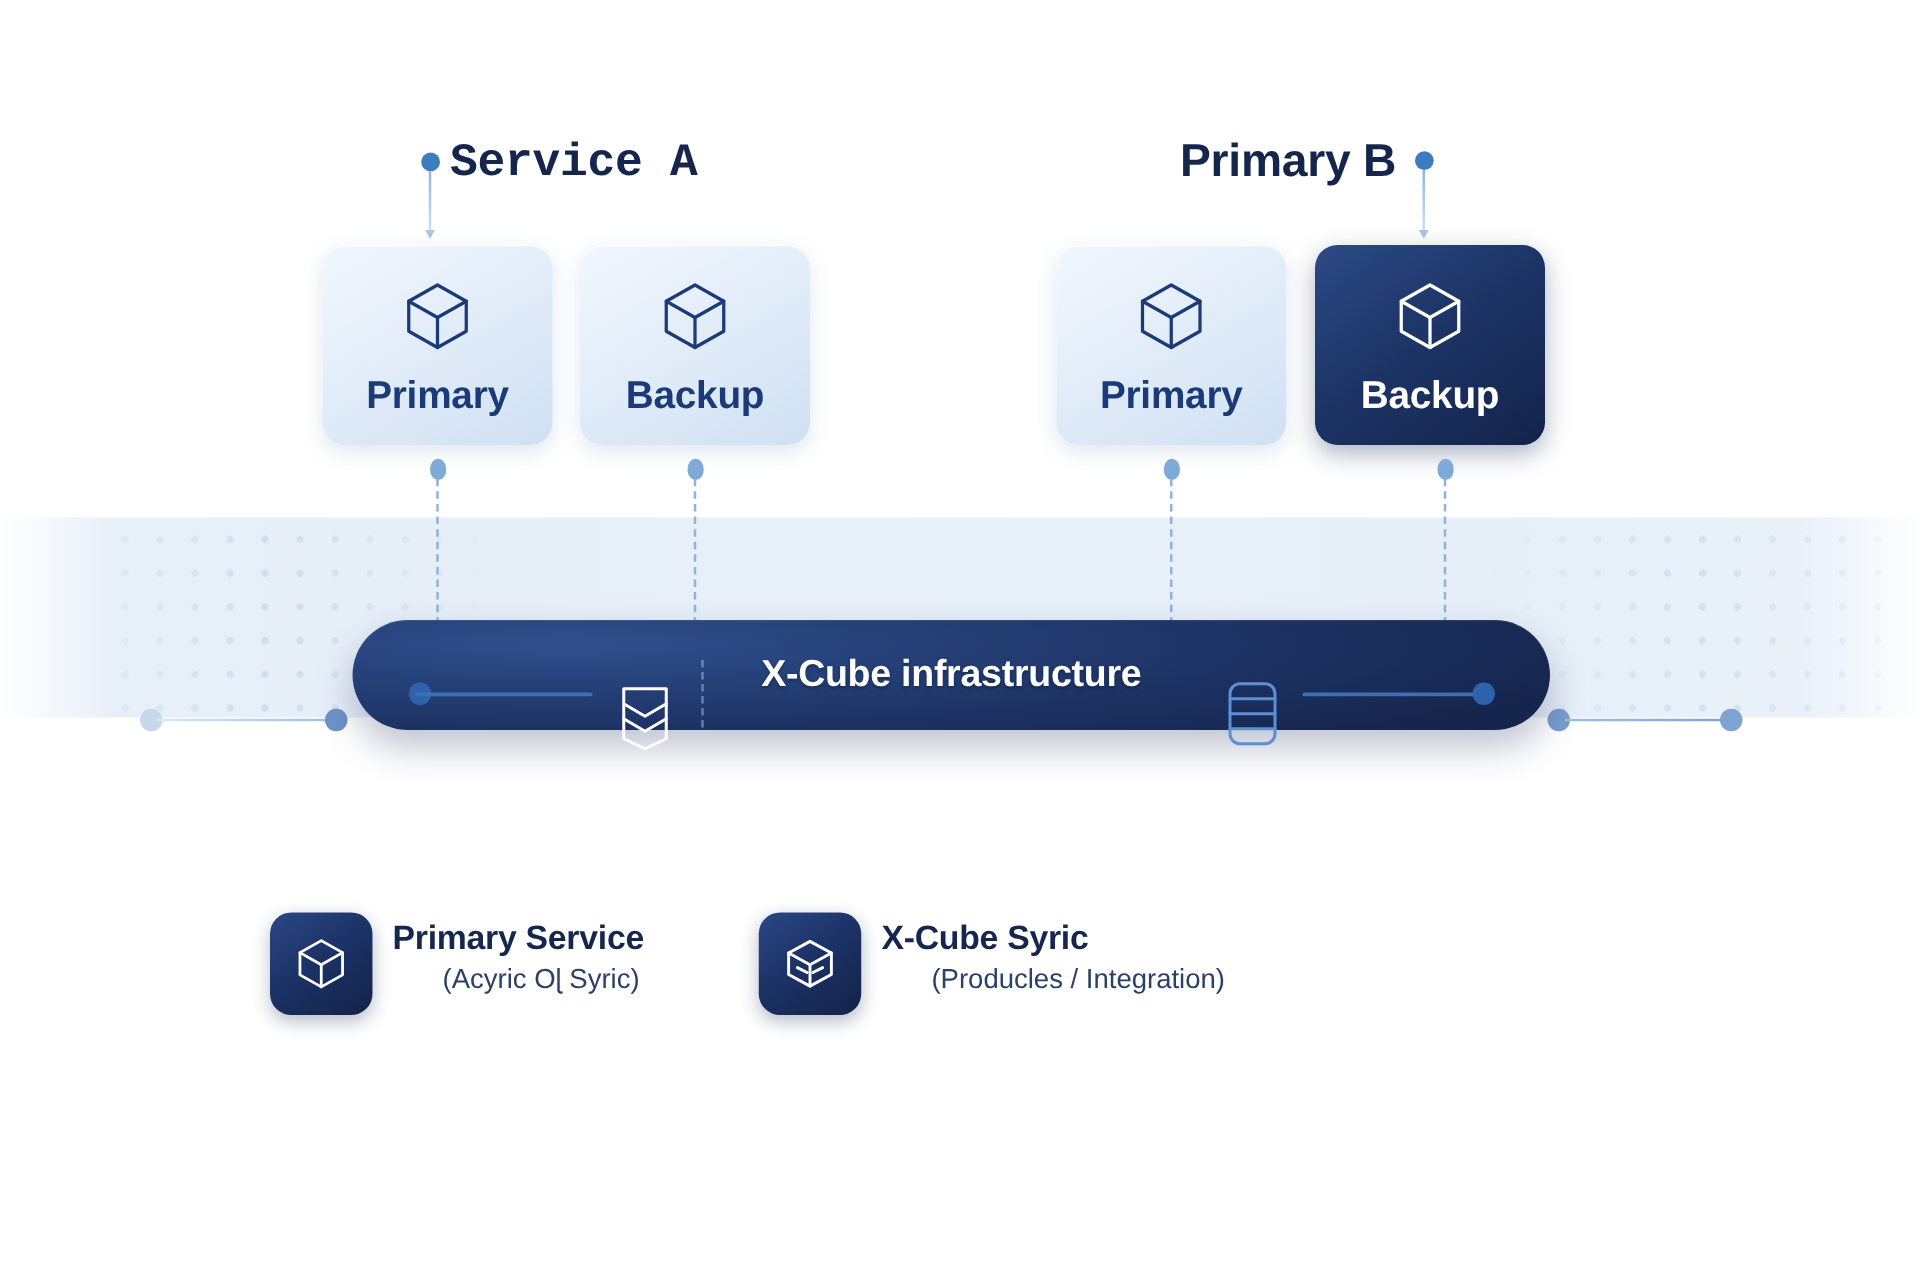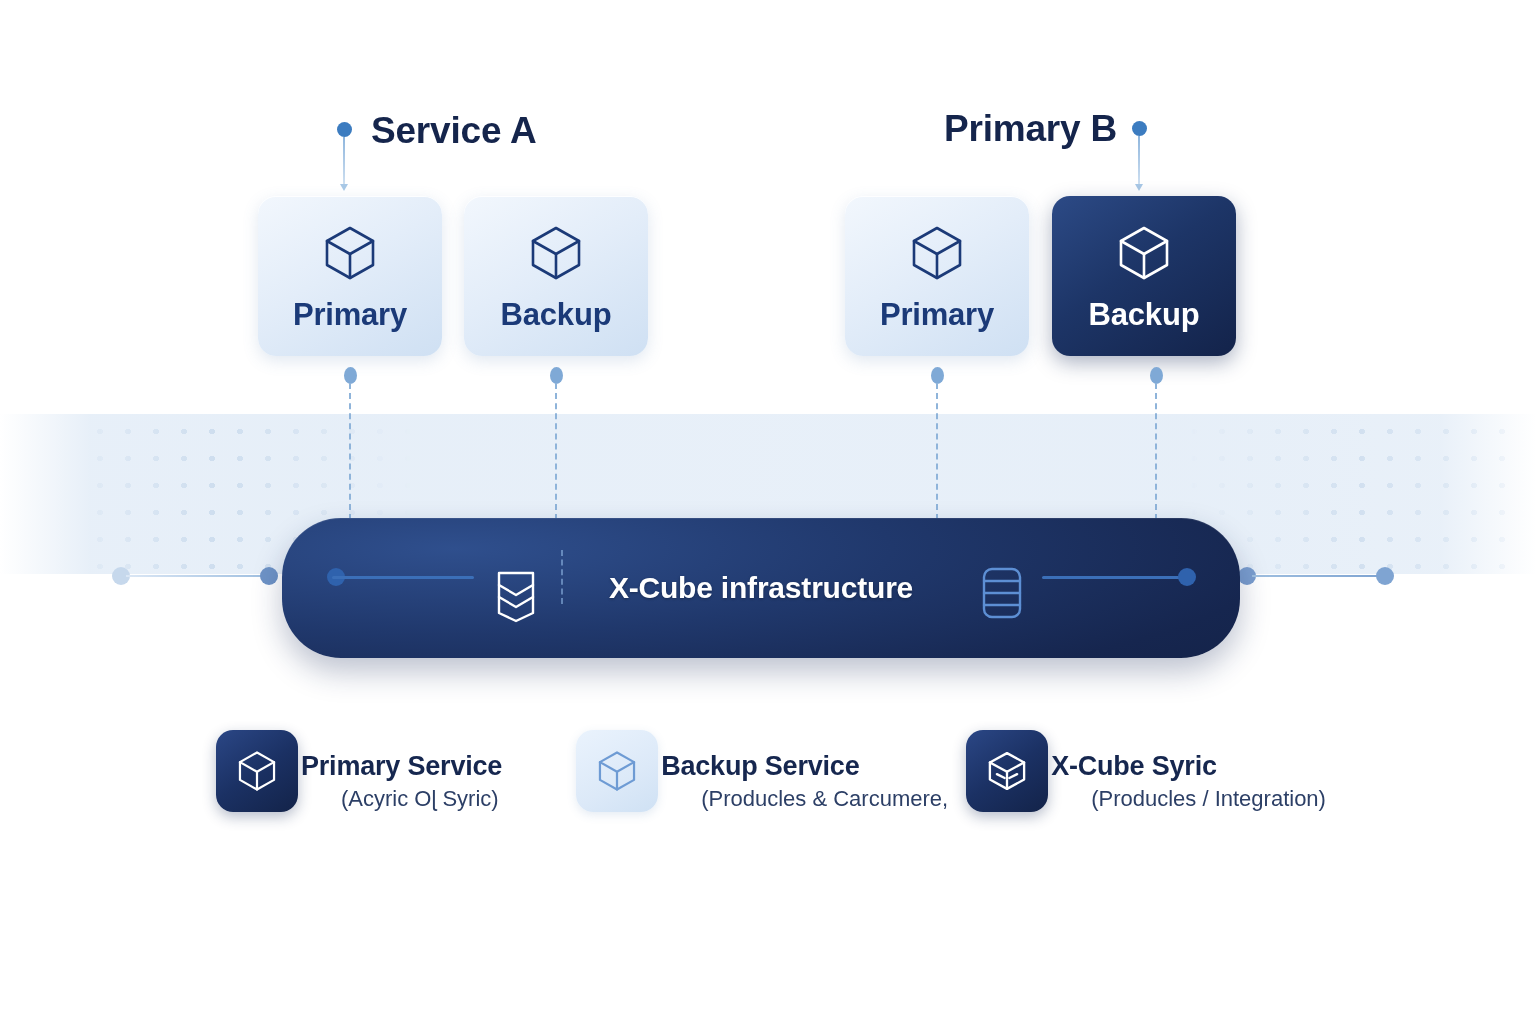--- a/index.html
+++ b/index.html
@@ -38,21 +38,21 @@
     -webkit-mask-image:linear-gradient(to left, rgba(0,0,0,.25), rgba(0,0,0,1) 45%, rgba(0,0,0,0));
     mask-image:linear-gradient(to left, rgba(0,0,0,.25), rgba(0,0,0,1) 45%, rgba(0,0,0,0));
     opacity:.8;
   }
 
   
   .group-title{
     position:absolute; font-size:37px; font-weight:700; color:#15254c;
     letter-spacing:-.2px; white-space:nowrap;
   }
-  #title-a{ left:371px; top:110px; }
+  #title-a{ left:360px; top:110px;font-family:Liberation Mono, monospace; }
   #title-b{ left:944px; top:108px; }
 
   .title-dot{ position:absolute; width:15px; height:15px; border-radius:50%;
     background:#3c7cc0; }
   .title-stem{ position:absolute; width:2px;
     background:linear-gradient(to bottom,#8fb6dd,#cfe0f1); }
   .title-tip{ position:absolute; width:0;height:0;
     border-left:4px solid transparent; border-right:4px solid transparent;
     border-top:7px solid #a8c8e6; }
 
@@ -75,21 +75,21 @@
   .card.dark  .lbl{ color:#ffffff; }
   .card .cube{ margin-top:6px; }
 
   
   .drop-dot{ position:absolute; width:13px;height:17px;border-radius:50%;
     background:#7fa9d6; }
   .drop-line{ position:absolute; width:0; border-left:2px dashed #8fb4da; }
 
   
   .bar{
-    position:absolute; left:282px; top:518px; width:958px; height:140px;
+    position:absolute; left:282px; top:496px; width:958px; height:88px;
     border-radius:59px;
     background:
       radial-gradient(120% 160% at 18% 22%, #2f4f8d 0%, #20386c 38%, #16264f 72%, #122043 100%);
     box-shadow:0 14px 30px rgba(20,40,85,.28), inset 0 1px 0 rgba(255,255,255,.08);
     display:flex; align-items:center;
   }
   .bar-title{
     position:absolute; left:0; right:0; top:0; bottom:0;
     display:flex; align-items:center; justify-content:center;
     color:#fff; font-size:30px; font-weight:700; letter-spacing:-.2px;
@@ -105,21 +105,21 @@
     background:#3b6fb8; border-radius:2px; }
   .bar-node{ position:absolute; width:18px;height:18px;border-radius:50%;
     background:#2f62ad; }
 
   
   .side-line{ position:absolute; height:2px; top:575px; }
   .side-dot{ position:absolute; width:18px;height:18px;border-radius:50%; top:567px; }
 
   
   .legend{ position:absolute; left:216px; top:730px; display:flex; align-items:flex-start; gap:0; }
-  .leg-item{ display:flex; align-items:flex-end; gap:3px; }
+  .leg-item{ display:flex; align-items:flex-start; gap:16px; }
   .leg-box{ width:82px;height:82px;border-radius:17px; flex:0 0 auto;
     display:flex;align-items:center;justify-content:center; }
   .leg-box.dark{ background:linear-gradient(145deg,#2b4786 0%,#1b3164 50%,#132349 100%);
     box-shadow:0 5px 14px rgba(20,40,85,.3); }
   .leg-box.light{ background:linear-gradient(150deg,#eaf3fd 0%,#dce9f8 60%,#cfe1f4 100%);
     box-shadow:0 3px 10px rgba(90,130,180,.16); }
   .leg-txt{ padding-top:4px; }
   .leg-title{ font-size:27px; font-weight:700; color:#16274f; letter-spacing:-.2px;
     white-space:nowrap; line-height:1.2; }
   .leg-sub{ font-size:22px; color:#2c3f66; white-space:nowrap; margin-top:4px;margin-left:40px; }
@@ -245,33 +245,20 @@
         </svg>
       </span>
       <span class="leg-txt">
         <span class="leg-title" style="display:block">Primary Service</span>
         <span class="leg-sub" style="display:block">(Acyric Oɭ Syric)</span>
       </span>
     </div>
 
     <span class="gap1"></span>
 
-    <div class="leg-item">
-      <span class="leg-box light">
-        <svg width="40" height="42" viewBox="0 0 54 56" fill="none" stroke="#6e9bd4" stroke-width="3" stroke-linejoin="round" stroke-linecap="round">
-          <path d="M27 3 L50 16 L50 40 L27 53 L4 40 L4 16 Z"></path>
-          <path d="M4 16 L27 29 L50 16"></path>
-            <path d="M27 29 L27 53"></path>
-        </svg>
-      </span>
-      <span class="leg-txt">
-        <span class="leg-title" style="display:block">Backup Service</span>
-        <span class="leg-sub" style="display:block">(Producles &amp; Carcumere,</span>
-      </span>
-    </div>
 
     <span class="gap2"></span>
 
     <div class="leg-item">
       <span class="leg-box dark">
         <svg width="42" height="42" viewBox="0 0 54 54" fill="none" stroke="#ffffff" stroke-width="3" stroke-linejoin="round" stroke-linecap="round">
           <path d="M27 4 L49 16 L27 28 L5 16 Z"></path>
           <path d="M5 16 V38 L27 50 L49 38 V16"></path>
           <path d="M27 28 V50"></path>
           <path d="M14 31 L24 36"></path>

